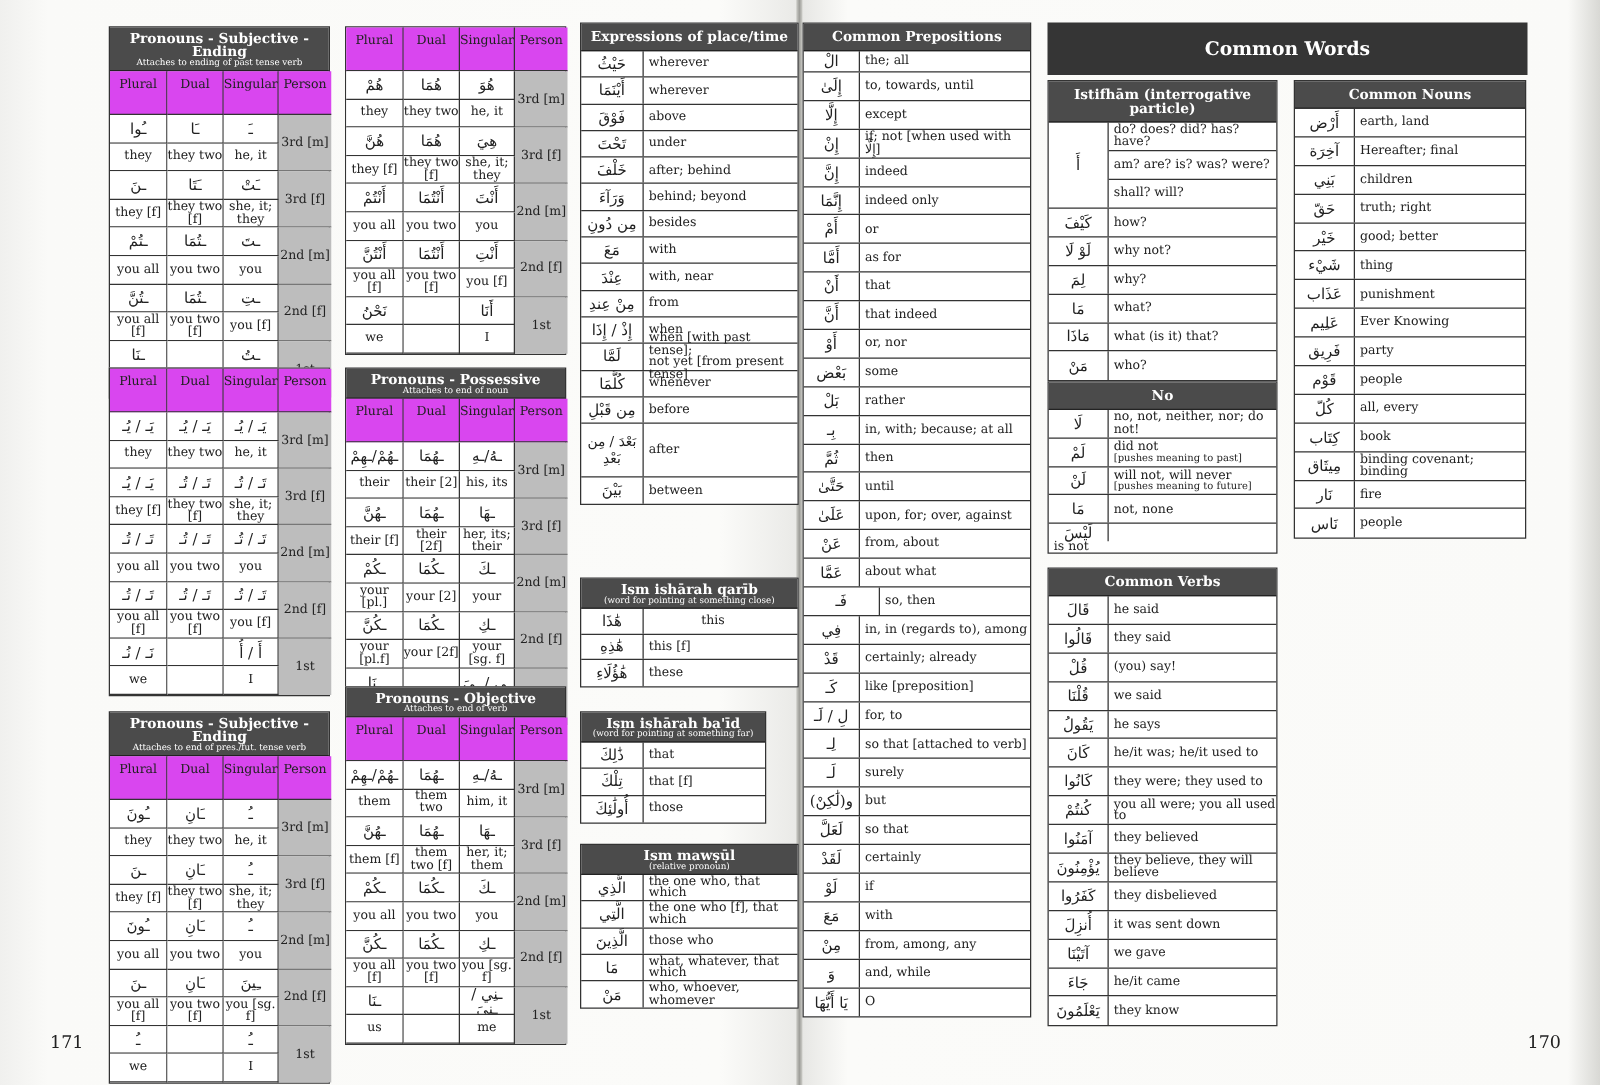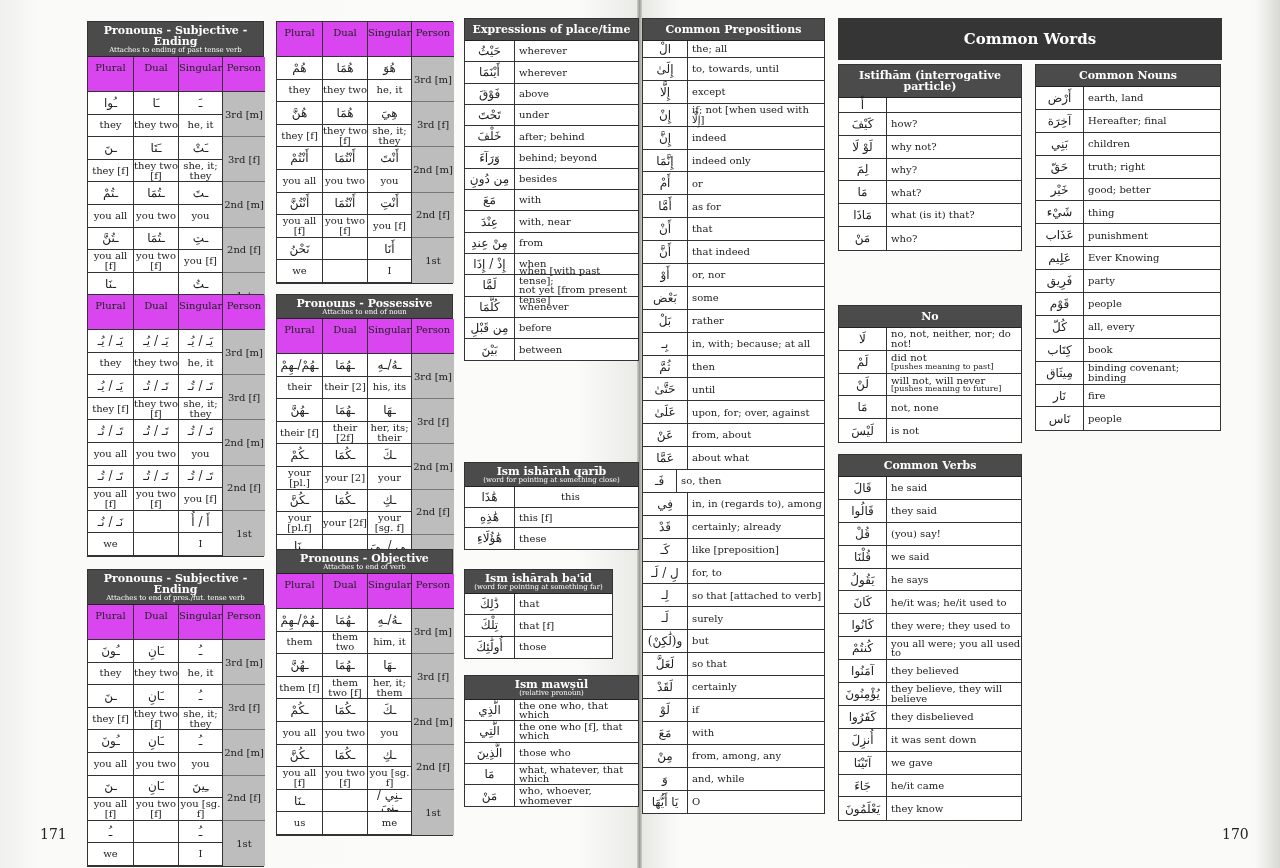--- a/index.html
+++ b/index.html
@@ -451,20 +451,26 @@
       <div class="e">
         <div><span>whenever</span></div>
       </div>
     </div>
     <div class="vrow" style="height: 21.3px;">
       <div class="a" style="width: 50px;">مِن قَبْلِ</div>
       <div class="e">
         <div><span>before</span></div>
       </div>
     </div>
+    <div class="vrow" style="height: 42.6px;">
+      <div class="a" style="width: 50px; font-size: 11px;">بَعْدَ / مِن بَعْدِ</div>
+      <div class="e">
+        <div><span>after</span></div>
+      </div>
+    </div>
     <div class="vrow" style="height: 21.3px;">
       <div class="a" style="width: 50px;">بَيْنَ</div>
       <div class="e">
         <div><span>between</span></div>
       </div>
     </div>
   </div>
 <div class="tbl vocab" style="left:464px; top:462px; width:175px;">
     <div class="tbl-head">
       <span class="t">Ism ishārah qarīb</span>
@@ -661,21 +667,21 @@
         <div><span>from, about</span></div>
       </div>
     </div>
     <div class="vrow" style="height: 22.9px;">
       <div class="a" style="width: 45px;">عَمَّا</div>
       <div class="e">
         <div><span>about what</span></div>
       </div>
     </div>
     <div class="vrow" style="height: 22.9px;">
-      <div class="a" style="width: 34px;">فَـ</div>
+      <div class="a" style="width: 61px;">فَـ</div>
       <div class="e">
         <div><span>so, then</span></div>
       </div>
     </div>
     <div class="vrow" style="height: 22.9px;">
       <div class="a" style="width: 45px;">فِي</div>
       <div class="e">
         <div><span>in, in (regards to), among</span></div>
       </div>
     </div>
@@ -757,20 +763,25 @@
         <div><span>O</span></div>
       </div>
     </div>
   </div>
 <div class="tbl vocab" style="left:838px; top:64px; width:184px;">
     <div class="tbl-head single">
       <span class="t">Istifhām (interrogative particle)</span>
     </div>
     <div class="vrow">
       <div class="a" style="width: 48px;">أَ</div>
+      <div style="flex: 1 1 0%;">
+        <div class="e" style="height: 22.8px; border-bottom: 1px solid rgb(51, 51, 51);">do? does? did? has? have?</div>
+        <div class="e" style="height: 22.8px; border-bottom: 1px solid rgb(51, 51, 51);">am? are? is? was? were?</div>
+        <div class="e" style="height: 22.8px;">shall? will?</div>
+      </div>
     </div>
     <div class="vrow" style="height: 22.8px;">
       <div class="a" style="width: 48px;">كَيْفَ</div>
       <div class="e">
         <div><span>how?</span></div>
       </div>
     </div>
     <div class="vrow" style="height: 22.8px;">
       <div class="a" style="width: 48px;">لَوْ لَا</div>
       <div class="e">
@@ -823,21 +834,21 @@
       <div class="e">
         <div><span>will not, will never</span><span class="sm">[pushes meaning to future]</span></div>
       </div>
     </div>
     <div class="vrow" style="height: 22.8px;">
       <div class="a" style="width: 48px;">مَا</div>
       <div class="e">
         <div><span>not, none</span></div>
       </div>
     </div>
-    <div class="vrow" style="height: 22.8px;">
+    <div class="vrow" style="height: 22.8px; flex-direction: column;">
       <div class="a" style="width: 48px;">لَيْسَ</div>
       <div class="e">
         <div><span>is not</span></div>
       </div>
     </div>
   </div>
 <div class="tbl vocab" style="left:838px; top:454px; width:184px;">
     <div class="tbl-head single">
       <span class="t">Common Verbs</span>
     </div>

